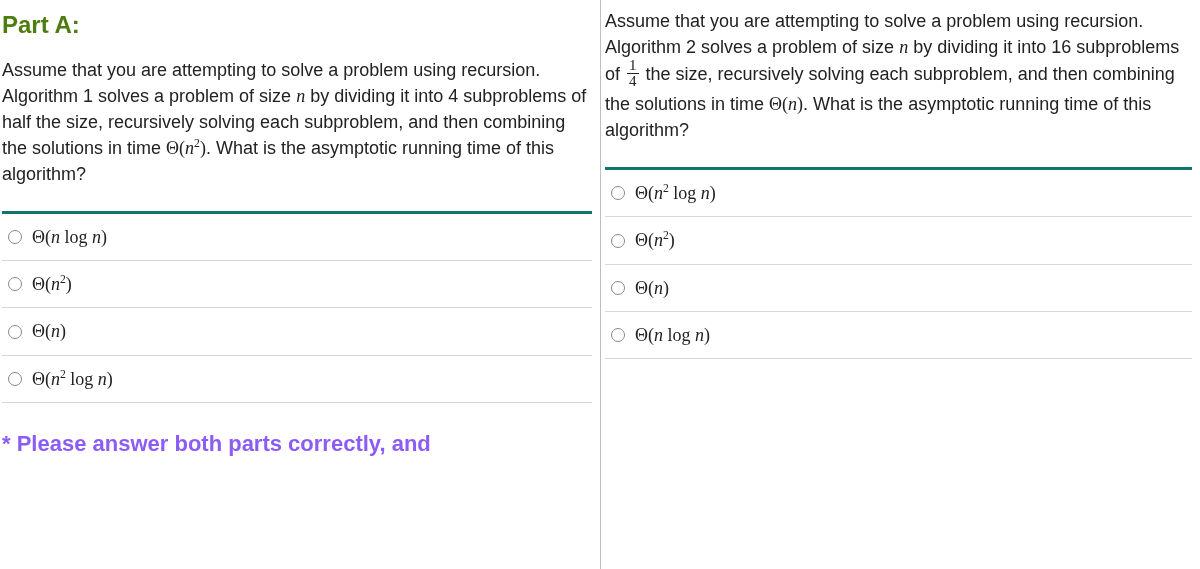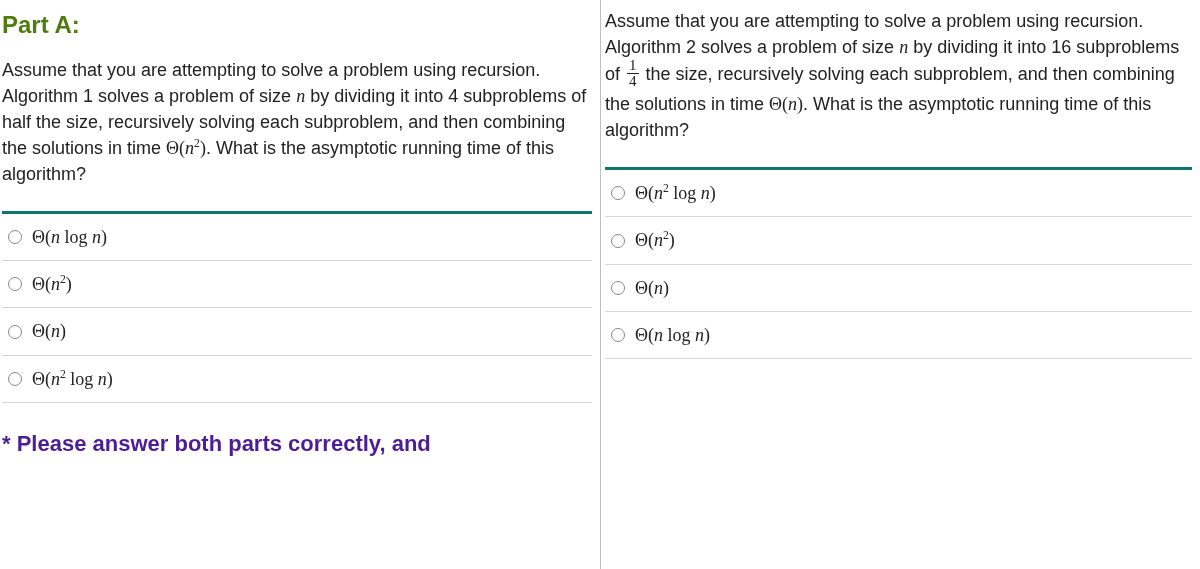--- a/index.html
+++ b/index.html
@@ -68,21 +68,21 @@
   .radio {
     width: 14px;
     height: 14px;
     border: 1px solid #888;
     border-radius: 50%;
     flex: 0 0 auto;
     background: #fff;
   }
   .opt-label .math-it { font-style: italic; }
   .note {
-    color: #4c1d95;
+    color: #8b5cf6;
     font-weight: 700;
     font-size: 22px;
     margin-top: 26px;
     line-height: 1.35;
     padding-left: 0;
   }
   .note .line2 { padding-left: 28px; display:block; }
 </style>
 </head>
 <body>

